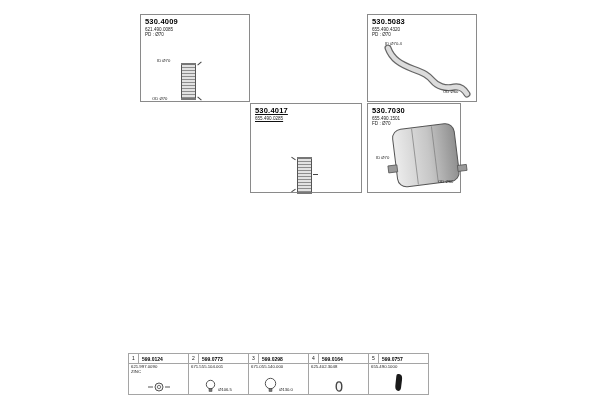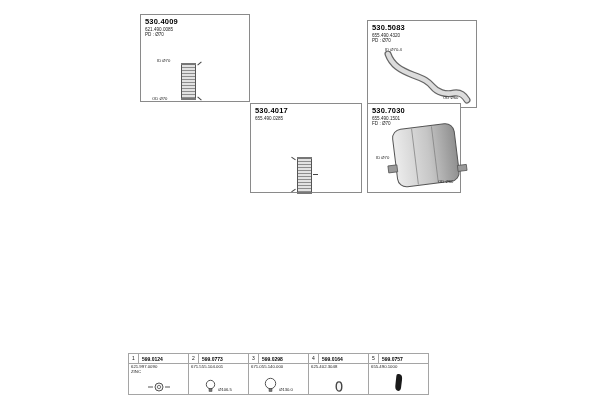--- a/index.html
+++ b/index.html
@@ -40,35 +40,35 @@
     <div class="panel-ref">621.490.0085</div>
     <div class="panel-ref">PD : Ø70</div>
     <span class="dim-label" style="left:16px;top:44px;">ID Ø70</span>
     <div class="tick" style="left:56px;top:48px;transform:rotate(-40deg);"></div>
     <div class="flexpipe" style="left:40px;top:48px;"></div>
     <div class="tick" style="left:56px;top:83px;transform:rotate(40deg);"></div>
     <span class="dim-label" style="left:11px;top:82px;">OD Ø70</span>
   </div>
 
 
-  <div class="panel" style="left:367px;top:20px;width:110px;height:88px;">
+  <div class="panel" style="left:367px;top:14px;width:110px;height:88px;">
     <div class="panel-title">530.5083</div>
     <div class="panel-ref">655.490.4320</div>
     <div class="panel-ref">PD : Ø70</div>
     <span class="dim-label" style="left:17px;top:27px;">ID Ø70.4</span>
     <div class="drawing" style="left:4px;top:30px;">
       <svg width="102" height="54" viewBox="0 0 102 54">
         <path d="M16 3 C 20 14, 28 19, 41 24 C 52 28, 56 30, 61 36 C 65 41, 73 44, 82 42 C 88 41, 92 44, 95 49" fill="none" stroke="#666" stroke-width="7" stroke-linecap="round"></path>
         <path d="M16 3 C 20 14, 28 19, 41 24 C 52 28, 56 30, 61 36 C 65 41, 73 44, 82 42 C 88 41, 92 44, 95 49" fill="none" stroke="#dcdcdc" stroke-width="4.6" stroke-linecap="round"></path>
       </svg>
     </div>
     <span class="dim-label" style="left:75px;top:75px;">OD Ø60</span>
   </div>
 
-  <div class="panel" style="left:250px;top:103px;width:112px;height:90px;">
+  <div class="panel" style="left:250px;top:103px;width:112px;height:90px;text-decoration:underline;">
     <div class="panel-title">530.4017</div>
     <div class="panel-ref">655.490.0285</div>
     <div class="panel-ref"></div>
     <div class="tick" style="left:40px;top:54px;transform:rotate(35deg);"></div>
     <div class="flexpipe" style="left:46px;top:53px;"></div>
     <div class="tick" style="left:62px;top:70px;"></div>
     <div class="tick" style="left:40px;top:86px;transform:rotate(-35deg);"></div>
   </div>
 
   <div class="panel" style="left:367px;top:103px;width:94px;height:90px;">

